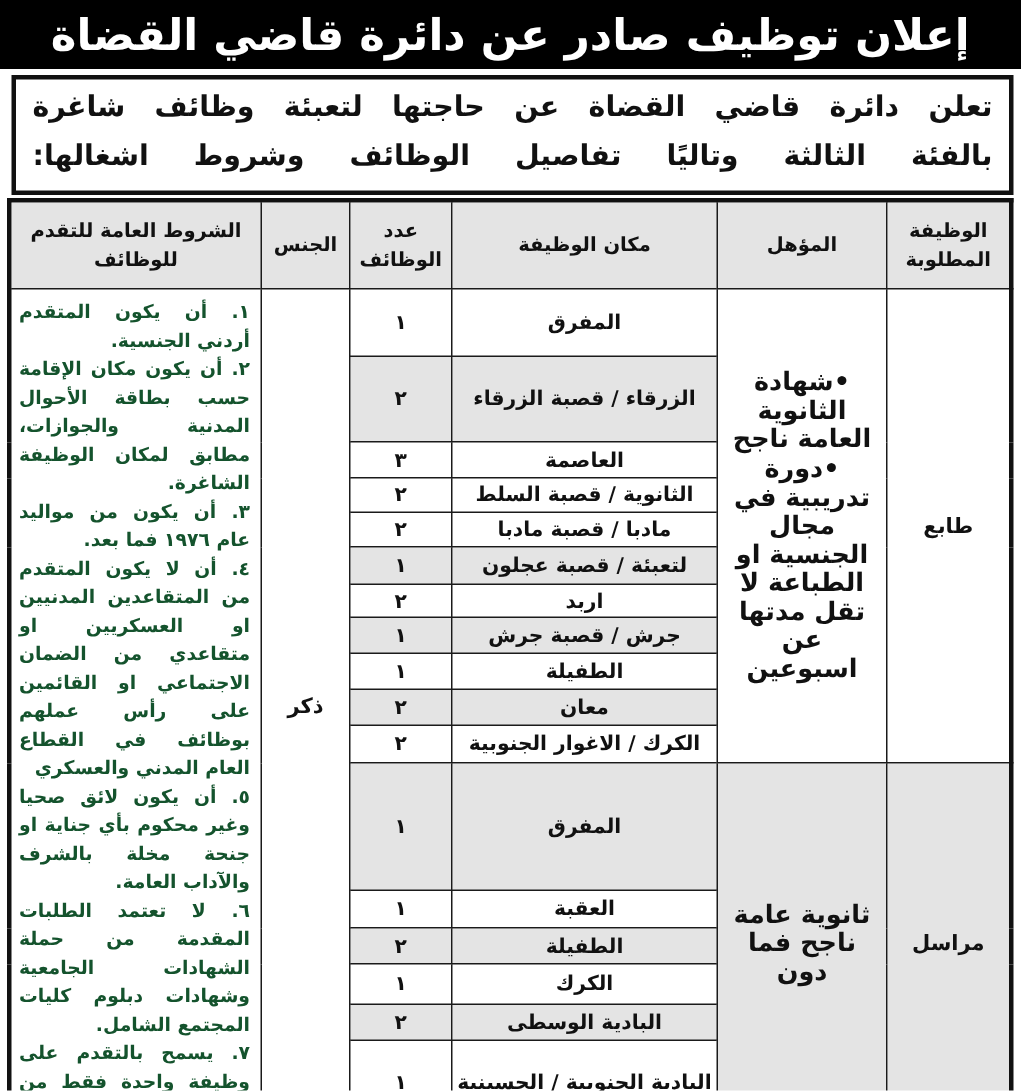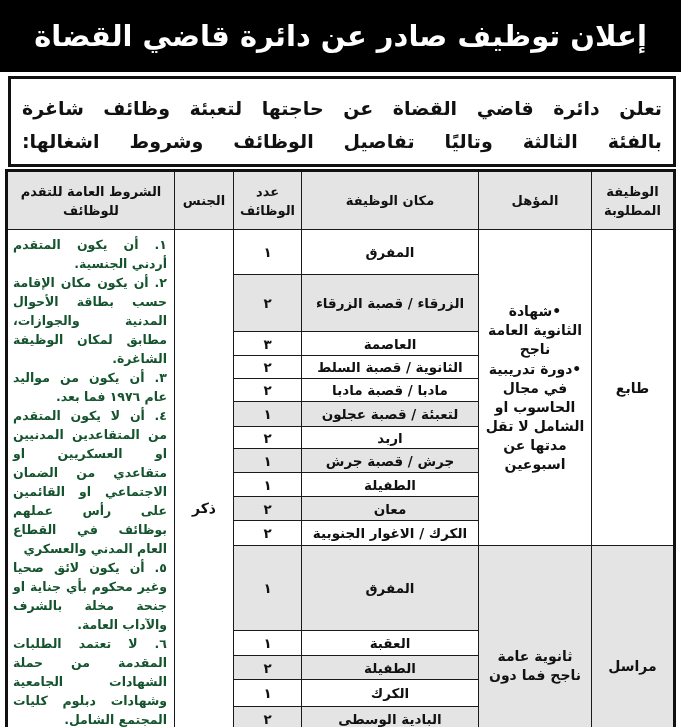--- a/index.html
+++ b/index.html
@@ -1,27 +1,27 @@
 <!DOCTYPE html>
 <html lang="ar" dir="rtl"><head>
 <meta charset="utf-8">
 <style>
   html,body{margin:0;padding:0;}
   body{
     width:681px;height:727px;background:#ffffff;
     font-family:"DejaVu Sans",sans-serif;direction:rtl;overflow:hidden;
   }
   .title-bar{
-    width:681px;height:72px;background:#000000;color:#ffffff;
+    width:681px;height:46px;background:#000000;color:#ffffff;
     display:flex;align-items:center;justify-content:center;
     font-weight:bold;font-size:29px;letter-spacing:-1px;
   }
   .intro-box{
     margin:4px 5px 2px 8px;border:3px solid #111;
-    padding:13px 11px 6px 11px;font-weight:bold;font-size:19px;
+    padding:2px 11px 6px 11px;font-weight:bold;font-size:19px;
     color:#111;
   }
   .intro-line{
     text-align:justify;text-align-last:justify;line-height:33px;white-space:nowrap;
   }
   table.jobs{
     border-collapse:collapse;table-layout:fixed;width:668px;
     margin:0 5px 0 8px;border:3px solid #111;
   }
   th,td{
@@ -30,21 +30,21 @@
   }
   th{background:#e4e4e4;font-size:13px;line-height:19px;}
   td{font-size:13.5px;line-height:18px;}
   td.gray{background:#e4e4e4;}
   td.conditions-cell{
     vertical-align:top;padding:5px 7px 0 5px;background:#ffffff;
   }
   .cond{
     font-size:12.5px;line-height:19px;text-align:justify;color:#14532d;
   }
-  td.qual-cell .qline{font-size:14px;line-height:19px;margin:1px 0;}
+  td.qual-cell .qline{font-size:17px;line-height:19px;margin:1px 0;}
   td.gender-cell,td.job-cell{font-size:14px;}
 </style>
 </head>
 <body>
 
 <div class="title-bar">
   <span>إعلان توظيف صادر عن دائرة قاضي القضاة</span>
 </div>
 
 <div class="intro-box">
@@ -69,21 +69,21 @@
       <th>عدد الوظائف</th>
       <th>الجنس</th>
       <th>الشروط العامة للتقدم للوظائف</th>
     </tr>
   </thead>
   <tbody>
       <tr style="height: 45px;">
         <td class="job-cell" rowspan="11">طابع</td>
         <td class="qual-cell" rowspan="11">
           <div class="qline">•شهادة الثانوية العامة ناجح</div>
-          <div class="qline">•دورة تدريبية في مجال الحاسوب او الشامل لا تقل مدتها عن اسبوعين</div>
+          <div class="qline">•دورة تدريبية في مجال الجنسية او الطباعة لا تقل مدتها عن اسبوعين</div>
         </td>
         <td>المفرق</td>
         <td>١</td>
         <td class="gender-cell" rowspan="17">ذكر</td>
         <td class="conditions-cell" rowspan="17">
           <div class="cond">١. أن يكون المتقدم أردني الجنسية.</div>
           <div class="cond">٢. أن يكون مكان الإقامة حسب بطاقة الأحوال المدنية والجوازات، مطابق لمكان الوظيفة الشاغرة.</div>
           <div class="cond">٣. أن يكون من مواليد عام ١٩٧٦ فما بعد.</div>
           <div class="cond">٤. أن لا يكون المتقدم من المتقاعدين المدنيين او العسكريين او متقاعدي من الضمان الاجتماعي او القائمين على رأس عملهم بوظائف في القطاع العام المدني والعسكري</div>
           <div class="cond">٥. أن يكون لائق صحيا وغير محكوم بأي جناية او جنحة مخلة بالشرف والآداب العامة.</div>

